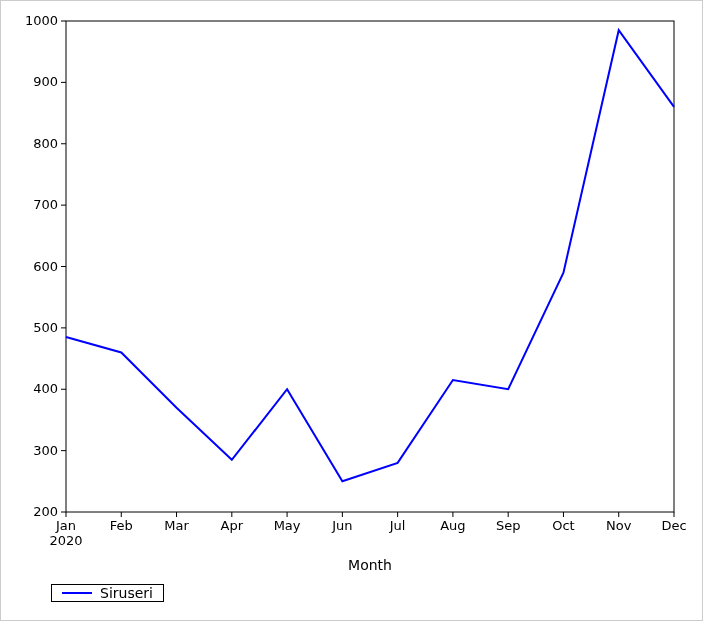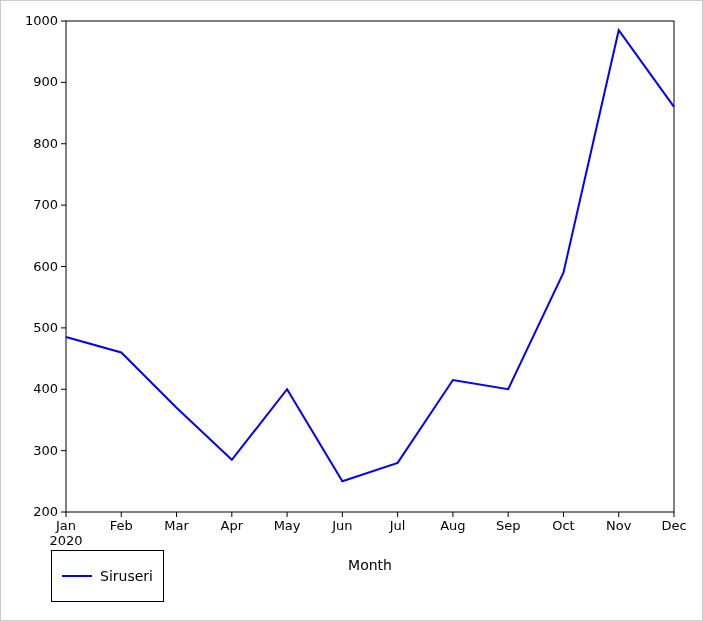--- a/index.html
+++ b/index.html
@@ -17,21 +17,21 @@
       background: #fff;
       border: 1px solid #ccc;
     }
     svg {
       position: absolute;
       top: 0; left: 0;
     }
     .legend {
       position: absolute;
       border: 1px solid #000;
-      padding: 17px 10px;
+      padding: 0 10px;
       display: flex;
       align-items: center;
       gap: 8px;
       font-size: 14px;
       background: #fff;
     }
     .legend-line {
       width: 30px;
       height: 2px;
       background: blue;

